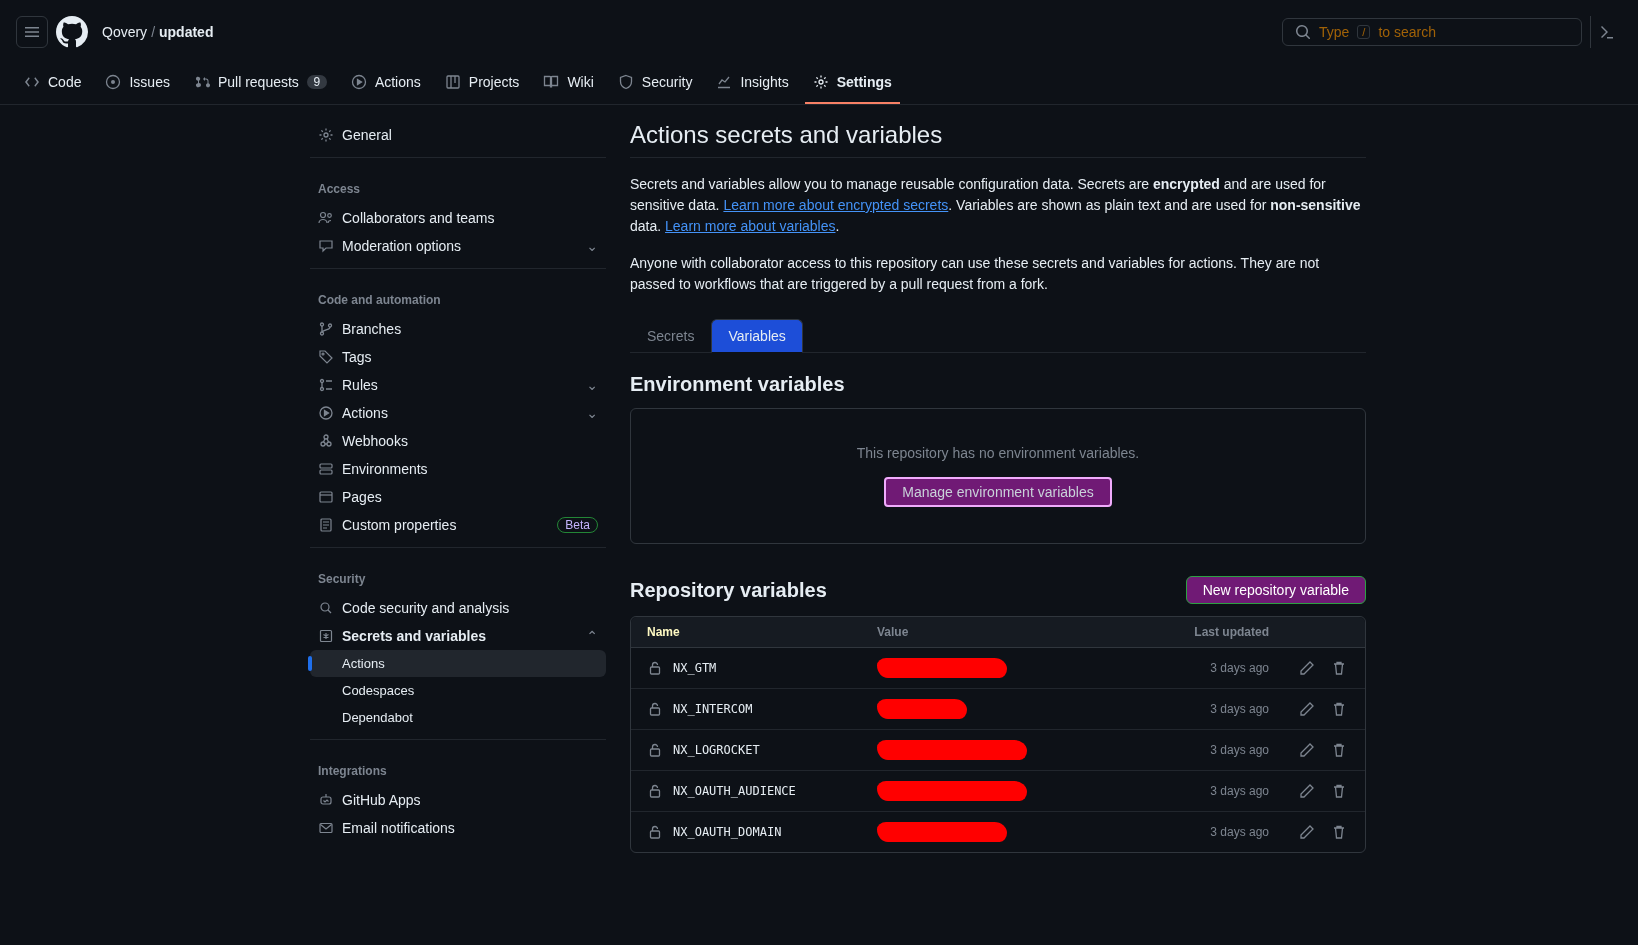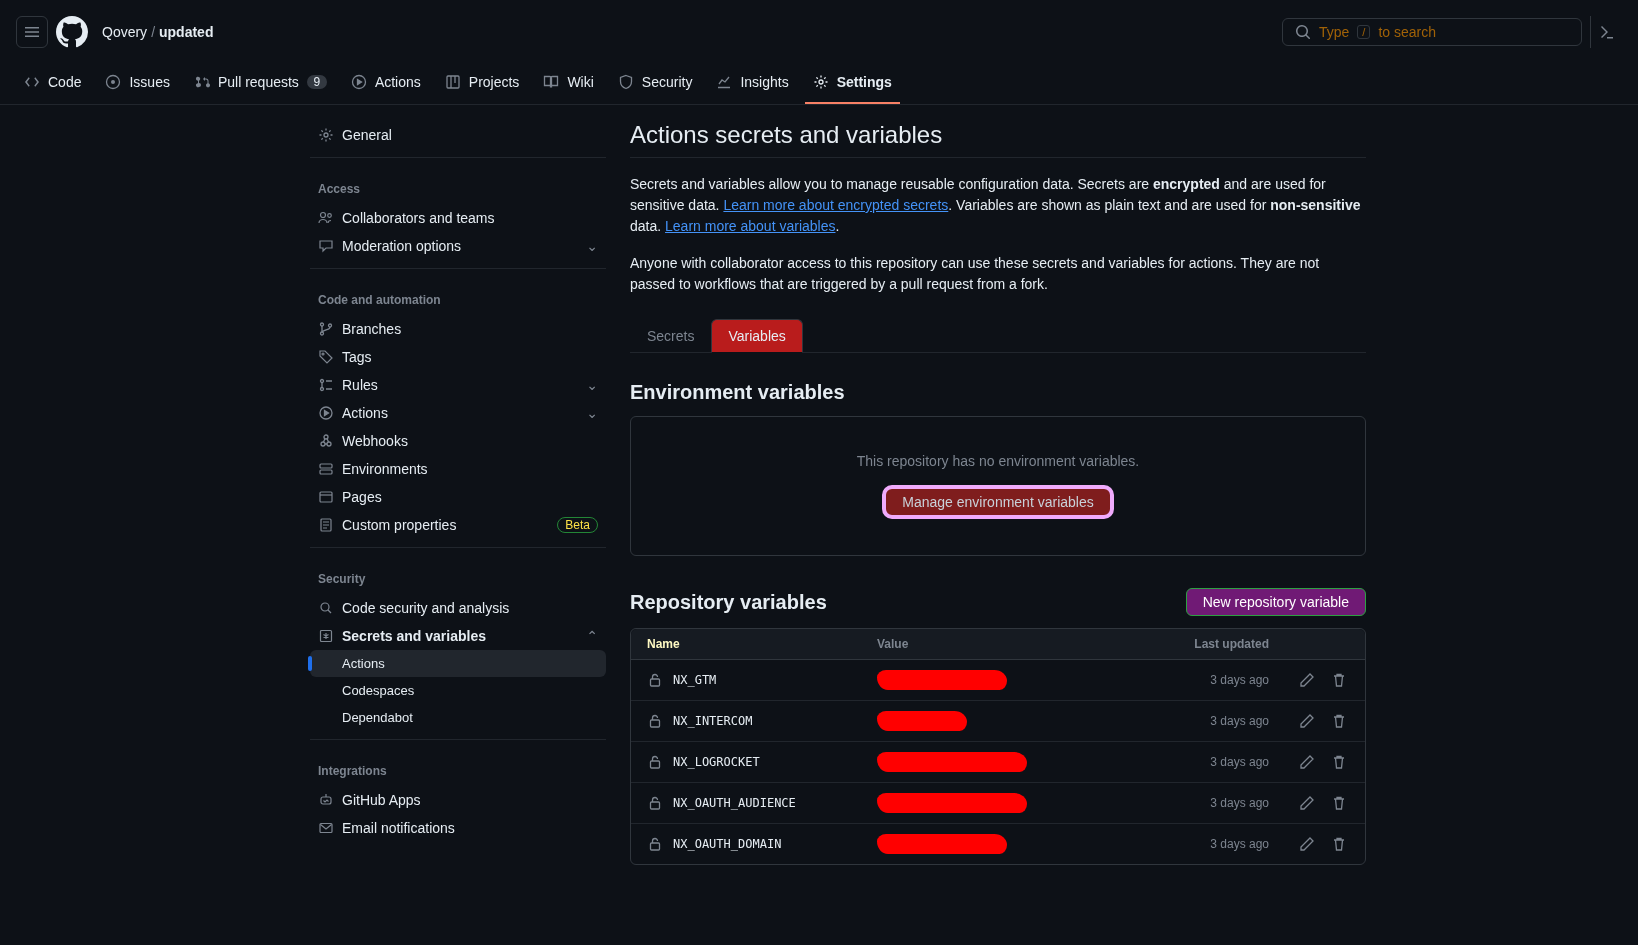--- a/index.html
+++ b/index.html
@@ -78,21 +78,21 @@
   border-radius: 6px;
   cursor: pointer;
   color: #e6edf3;
 }
 .side-item .icon { width:16px; height:16px; display:flex;align-items:center;justify-content:center; color:#7d8590; }
 .side-item .label { flex:1; }
 .side-item .chev { color:#7d8590; }
 .side-item.bold .label { font-weight:600; }
 .side-hr { border:0; border-top:1px solid #21262d; margin:8px 0; }
 .beta-badge {
-  border:1px solid #238636; color:#fde047; border-radius:999px;
+  border:1px solid #238636; color:#c4b5fd; border-radius:999px;
   font-size:12px; padding:0 7px;
 }
 .sub-side { margin-left: 0; }
 .sub-side .sub-item {
   display:flex; align-items:center;
   padding: 6px 8px 6px 32px;
   border-radius:6px; cursor:pointer;
   font-size:13px;
 }
 .sub-side .sub-item.active {
@@ -103,33 +103,33 @@
   content:""; position:absolute; left:-2px; top:6px; bottom:6px; width:4px;
   background:#1f6feb; border-radius:4px;
 }
 .main { flex:1; max-width: 760px; margin-left: 24px; padding-right:24px; }
 .page-title { font-size:24px; font-weight:400; margin-bottom:1px; padding-bottom:8px; border-bottom:1px solid #21262d;}
 .desc { color:#e6edf3; line-height:1.5; margin-top:16px;}
 .desc a { color:#4493f8; text-decoration:underline; }
 .desc2 { margin-top:16px; color:#e6edf3; line-height:1.5; }
 .subtabs { display:flex; margin-top:24px; border-bottom:1px solid #21262d; }
 .subtab { padding:8px 16px; cursor:pointer; color:#7d8590; border:1px solid transparent; border-bottom:none; border-top-left-radius:6px; border-top-right-radius:6px; }
-.subtab.active { color:#e6edf3; border-color:#30363d; background:#b91c1c; position:relative; }
+.subtab.active { color:#e6edf3; border-color:#30363d; background:#1d4ed8; position:relative; }
 .subtab.active::after { content:""; position:absolute; left:0;right:0;bottom:-1px;height:1px;background:#0d1117;}
-.section-h { font-size:20px; font-weight:600; margin-top:28px; }
+.section-h { font-size:20px; font-weight:600; margin-top:20px; }
 .env-box {
   border:1px solid #30363d; border-radius:6px;
   margin-top:12px;
   padding:36px 16px;
   display:flex; flex-direction:column; align-items:center; gap:16px;
 }
 .env-box .msg { color:#7d8590; }
 .btn-secondary {
-  background:#7f1d1d; border:4px solid #f0abfc; color:#c9d1d9;
-  padding:5px 16px; border-radius:10px; cursor:pointer; font-size:14px;
+  background:#701a75; border:2px solid #f0abfc; color:#c9d1d9;
+  padding:5px 16px; border-radius:4px; cursor:pointer; font-size:14px;
 }
 .repo-vars-head {
   display:flex; align-items:center; justify-content:space-between;
   margin-top:32px;
 }
 .btn-primary {
   background:#701a75; border:1px solid #2ea043; color:#fff;
   padding:5px 16px; border-radius:6px; cursor:pointer; font-size:14px; font-weight:500;
 }
 .var-table {

